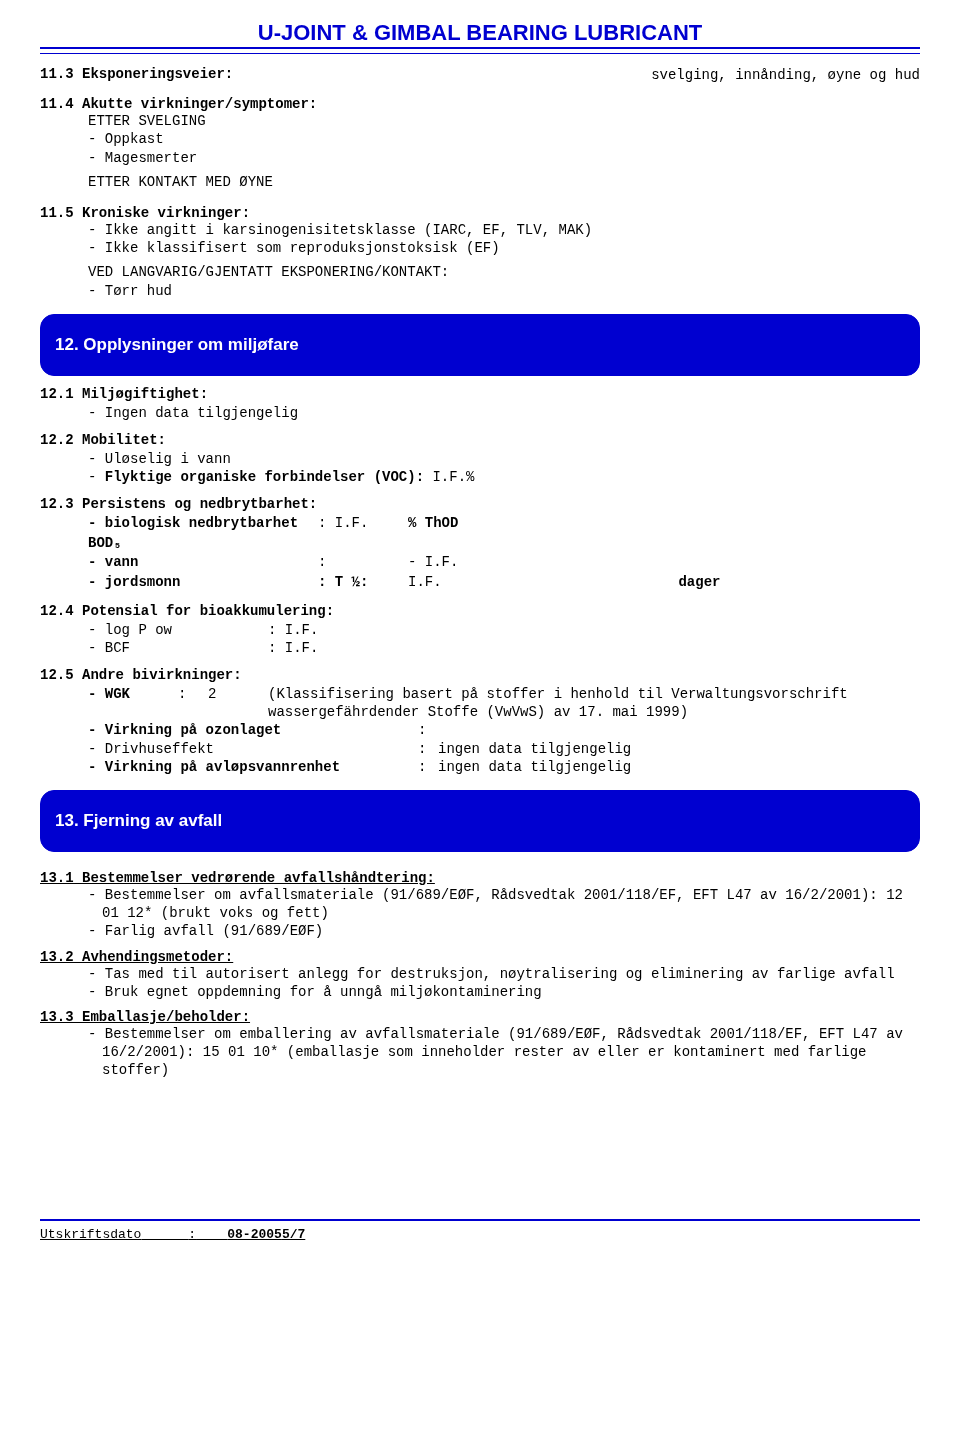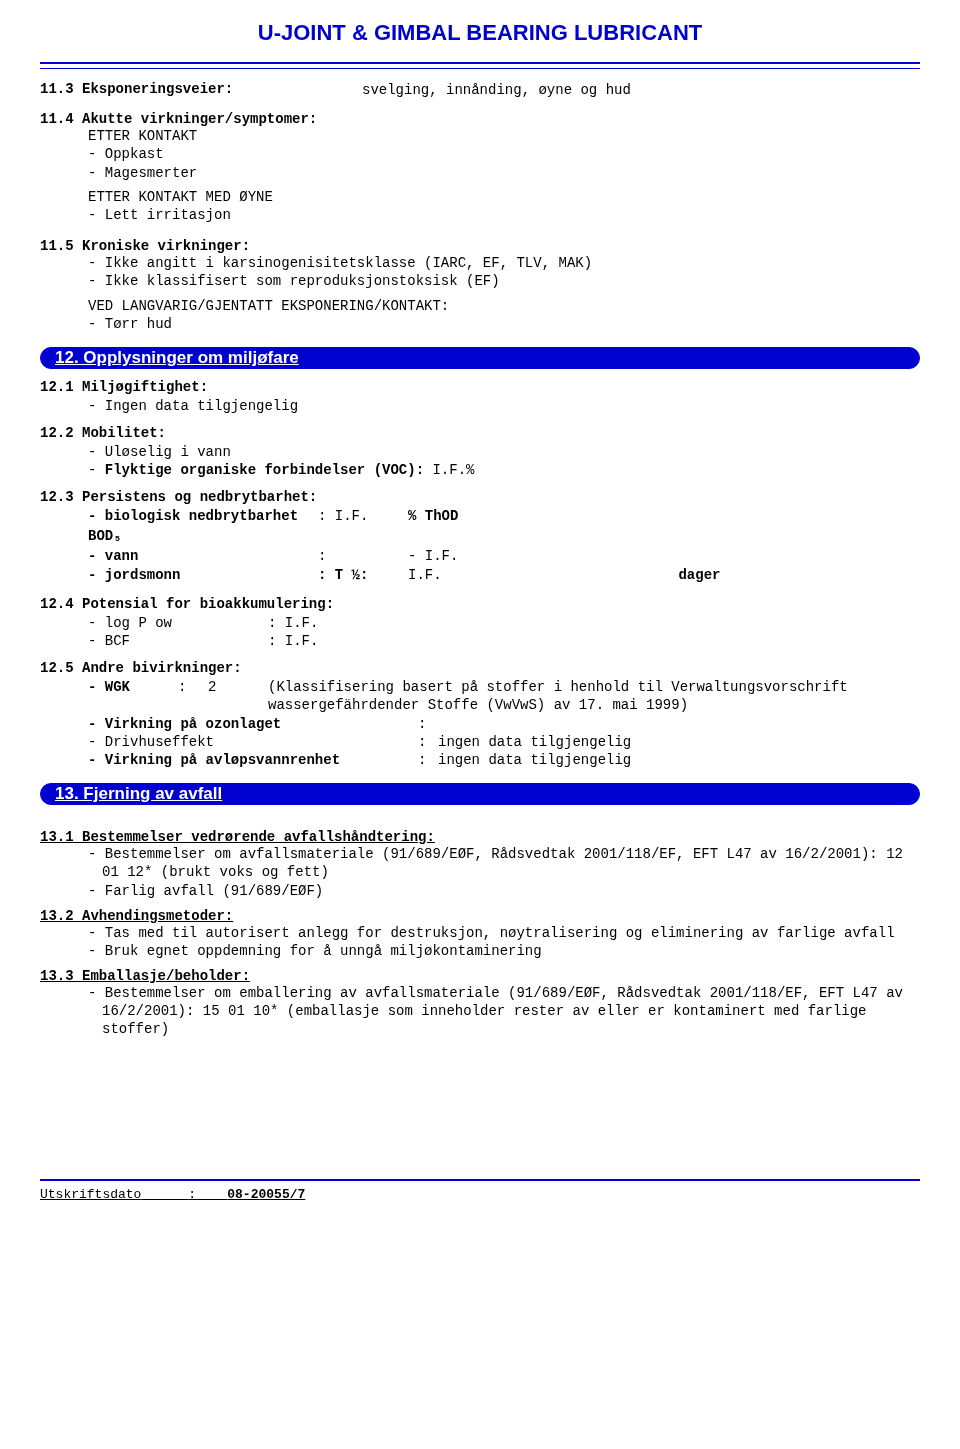--- a/index.html
+++ b/index.html
@@ -10,45 +10,45 @@
     margin: 0 auto;
     padding: 20px 40px 20px 40px;
     font-size: 14px;
     color: #000;
   }
   .title-bar {
     text-align: center;
     color: #0000d0;
     font-weight: bold;
     font-size: 22px;
-    margin-bottom: 16px;
+    margin-bottom: 1px;
   }
   .blue-thick-line {
     border: none;
     border-top: 2px solid #0000d0;
     margin-bottom: 4px;
   }
   .blue-thin-line {
     border: none;
     border-top: 1px solid #0000d0;
     margin-bottom: 12px;
   }
   .row-label {
     display: flex;
     margin-bottom: 12px;
     font-family: "Courier New", Courier, monospace;
     font-size: 14px;
-    gap: 32px;
   }
   .row-label .lbl {
     font-weight: bold;
     min-width: 290px;
   }
   .row-label .val {
     flex: 1;
+    text-align: right;
   }
   .mono {
     font-family: "Courier New", Courier, monospace;
     font-size: 14px;
     line-height: 1.3;
   }
   .section-indent {
     margin-left: 48px;
   }
   .section-body {
@@ -64,27 +64,26 @@
   }
   .dash-list div {
     font-family: "Courier New", Courier, monospace;
     font-size: 14px;
     line-height: 1.3;
   }
   .section-header {
     background: #0000d0;
     color: #fff;
     border-radius: 14px;
-    padding: 0 14px;
+    padding: 20px 14px;
     font-weight: bold;
     font-size: 17px;
-    margin: 14px 0 10px 0;
+    margin: 14px 0 4px 0;
     border: 1px solid #0000d0;
     font-family: Arial, Helvetica, sans-serif;
-    text-decoration: underline;
   }
   .subhead {
     font-family: "Courier New", Courier, monospace;
     font-weight: bold;
     font-size: 14px;
     margin-top: 10px;
     margin-bottom: 2px;
   }
   .three-col {
     display: flex;
@@ -117,30 +116,27 @@
 <hr class="blue-thick-line">
 <hr class="blue-thin-line">
 
 <div class="row-label">
   <span class="lbl">11.3 Eksponeringsveier:</span>
   <span class="val mono">svelging, innånding, øyne og hud</span>
 </div>
 
 <div class="bold-mono" style="margin-top:6px">11.4 Akutte virkninger/symptomer:</div>
 <div class="section-indent section-body">
-  <div class="mono">ETTER KONTAKT</div>
+  <div class="mono">ETTER SVELGING</div>
   <div class="dash-list">
     <div>- Oppkast</div>
     <div>- Magesmerter</div>
   </div>
   <div class="spacer"></div>
   <div class="mono">ETTER KONTAKT MED ØYNE</div>
-  <div class="dash-list">
-    <div>- Lett irritasjon</div>
-  </div>
 </div>
 
 <div class="bold-mono">11.5 Kroniske virkninger:</div>
 <div class="section-indent section-body">
   <div class="dash-list">
     <div>- Ikke angitt i karsinogenisitetsklasse (IARC, EF, TLV, MAK)</div>
     <div>- Ikke klassifisert som reproduksjonstoksisk (EF)</div>
   </div>
   <div class="spacer"></div>
   <div class="mono">VED LANGVARIG/GJENTATT EKSPONERING/KONTAKT:</div>

